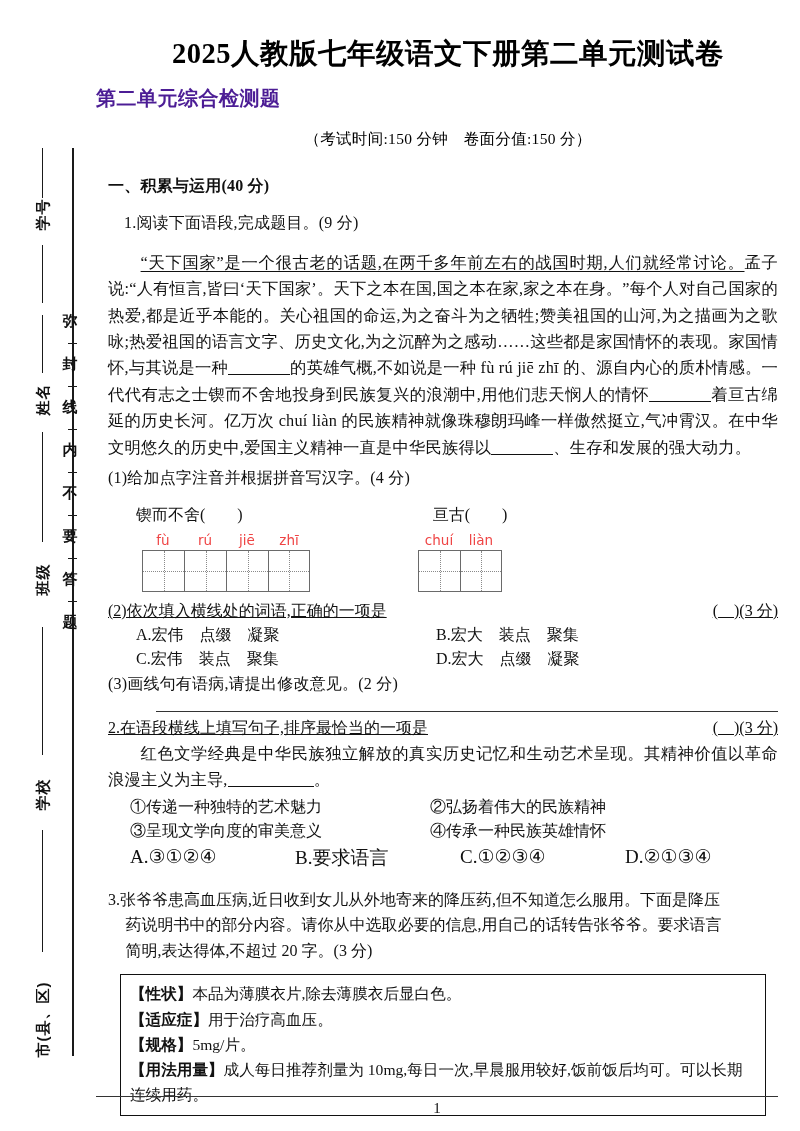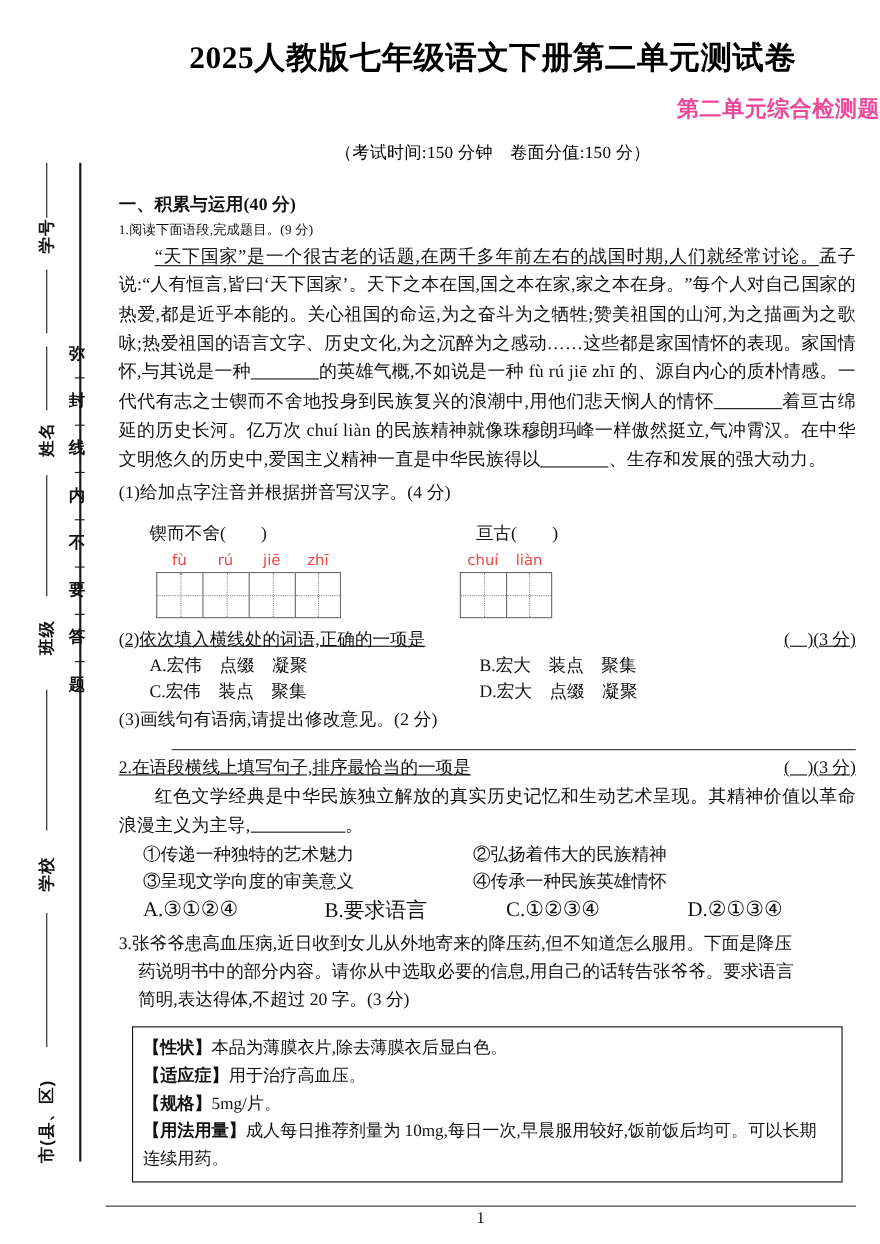--- a/index.html
+++ b/index.html
@@ -47,34 +47,34 @@
   #page { position:absolute; left:96px; top:4px; width:704px; height:1131px; }
 
   .doc-title {
     margin:0; padding-top:34px;
     text-align:center;
     font-family:"Liberation Serif","DejaVu Serif",serif;
     font-weight:700; font-size:28.5px; letter-spacing:0.5px;
     line-height:1.15; color:#000;
   }
   .doc-subtitle {
-    margin:0; padding-top:14px; text-align:right;
-    font-weight:700; font-size:20px; letter-spacing:0.5px; color:#ec4899;
+    margin:0; padding-top:14px; text-align:left;
+    font-weight:700; font-size:20px; letter-spacing:0.5px; color:#4c1d95;
   }
   .doc-meta {
     margin:0; padding-top:17px; text-align:center;
     font-size:15.5px; letter-spacing:0.3px; color:#000;
   }
 
   .content { padding:26px 22px 0 12px; }
 
   .sec-head {
     font-weight:700; font-size:16px; margin:0 0 4px 0; letter-spacing:0.2px;
   }
-  .q-num { font-size:12px; margin:0; letter-spacing:0.2px; }
+  .q-num { font-size:16px; margin:16px; letter-spacing:0.2px; }
 
   .para {
     font-size:16.3px; line-height:1.62; text-indent:2em;
     margin:2px 0 0 0; text-align:justify; text-justify:inter-ideograph;
     letter-spacing:0.2px;
   }
   .para .u { text-decoration:underline; text-underline-offset:3px; }
   .blank {
     display:inline-block; width:62px; border-bottom:1.4px solid #111;
     vertical-align:-2px;
@@ -257,21 +257,21 @@
       <span>④传承一种民族英雄情怀</span>
     </div>
 
     <div class="opts4">
       <span class="col4">A.③①②④</span>
       <span class="col4">B.要求语言</span>
       <span class="col4">C.①②③④</span>
       <span>D.②①③④</span>
     </div>
 
-    <div class="hang" style="margin-top:5px;">
+    <div class="hang" style="margin-top:16px;">
       <span>3.张爷爷患高血压病,近日收到女儿从外地寄来的降压药,但不知道怎么服用。下面是降压</span>
       <span class="cont">药说明书中的部分内容。请你从中选取必要的信息,用自己的话转告张爷爷。要求语言</span>
       <span class="cont">简明,表达得体,不超过 20 字。(3 分)</span>
     </div>
 
     <div class="drugbox">
       <p><span class="lbl">【性状】</span><span>本品为薄膜衣片,除去薄膜衣后显白色。</span></p>
       <p><span class="lbl">【适应症】</span><span>用于治疗高血压。</span></p>
       <p><span class="lbl">【规格】</span><span>5mg/片。</span></p>
       <p><span class="lbl">【用法用量】</span><span>成人每日推荐剂量为 10mg,每日一次,早晨服用较好,饭前饭后均可。可以长期连续用药。</span></p>

